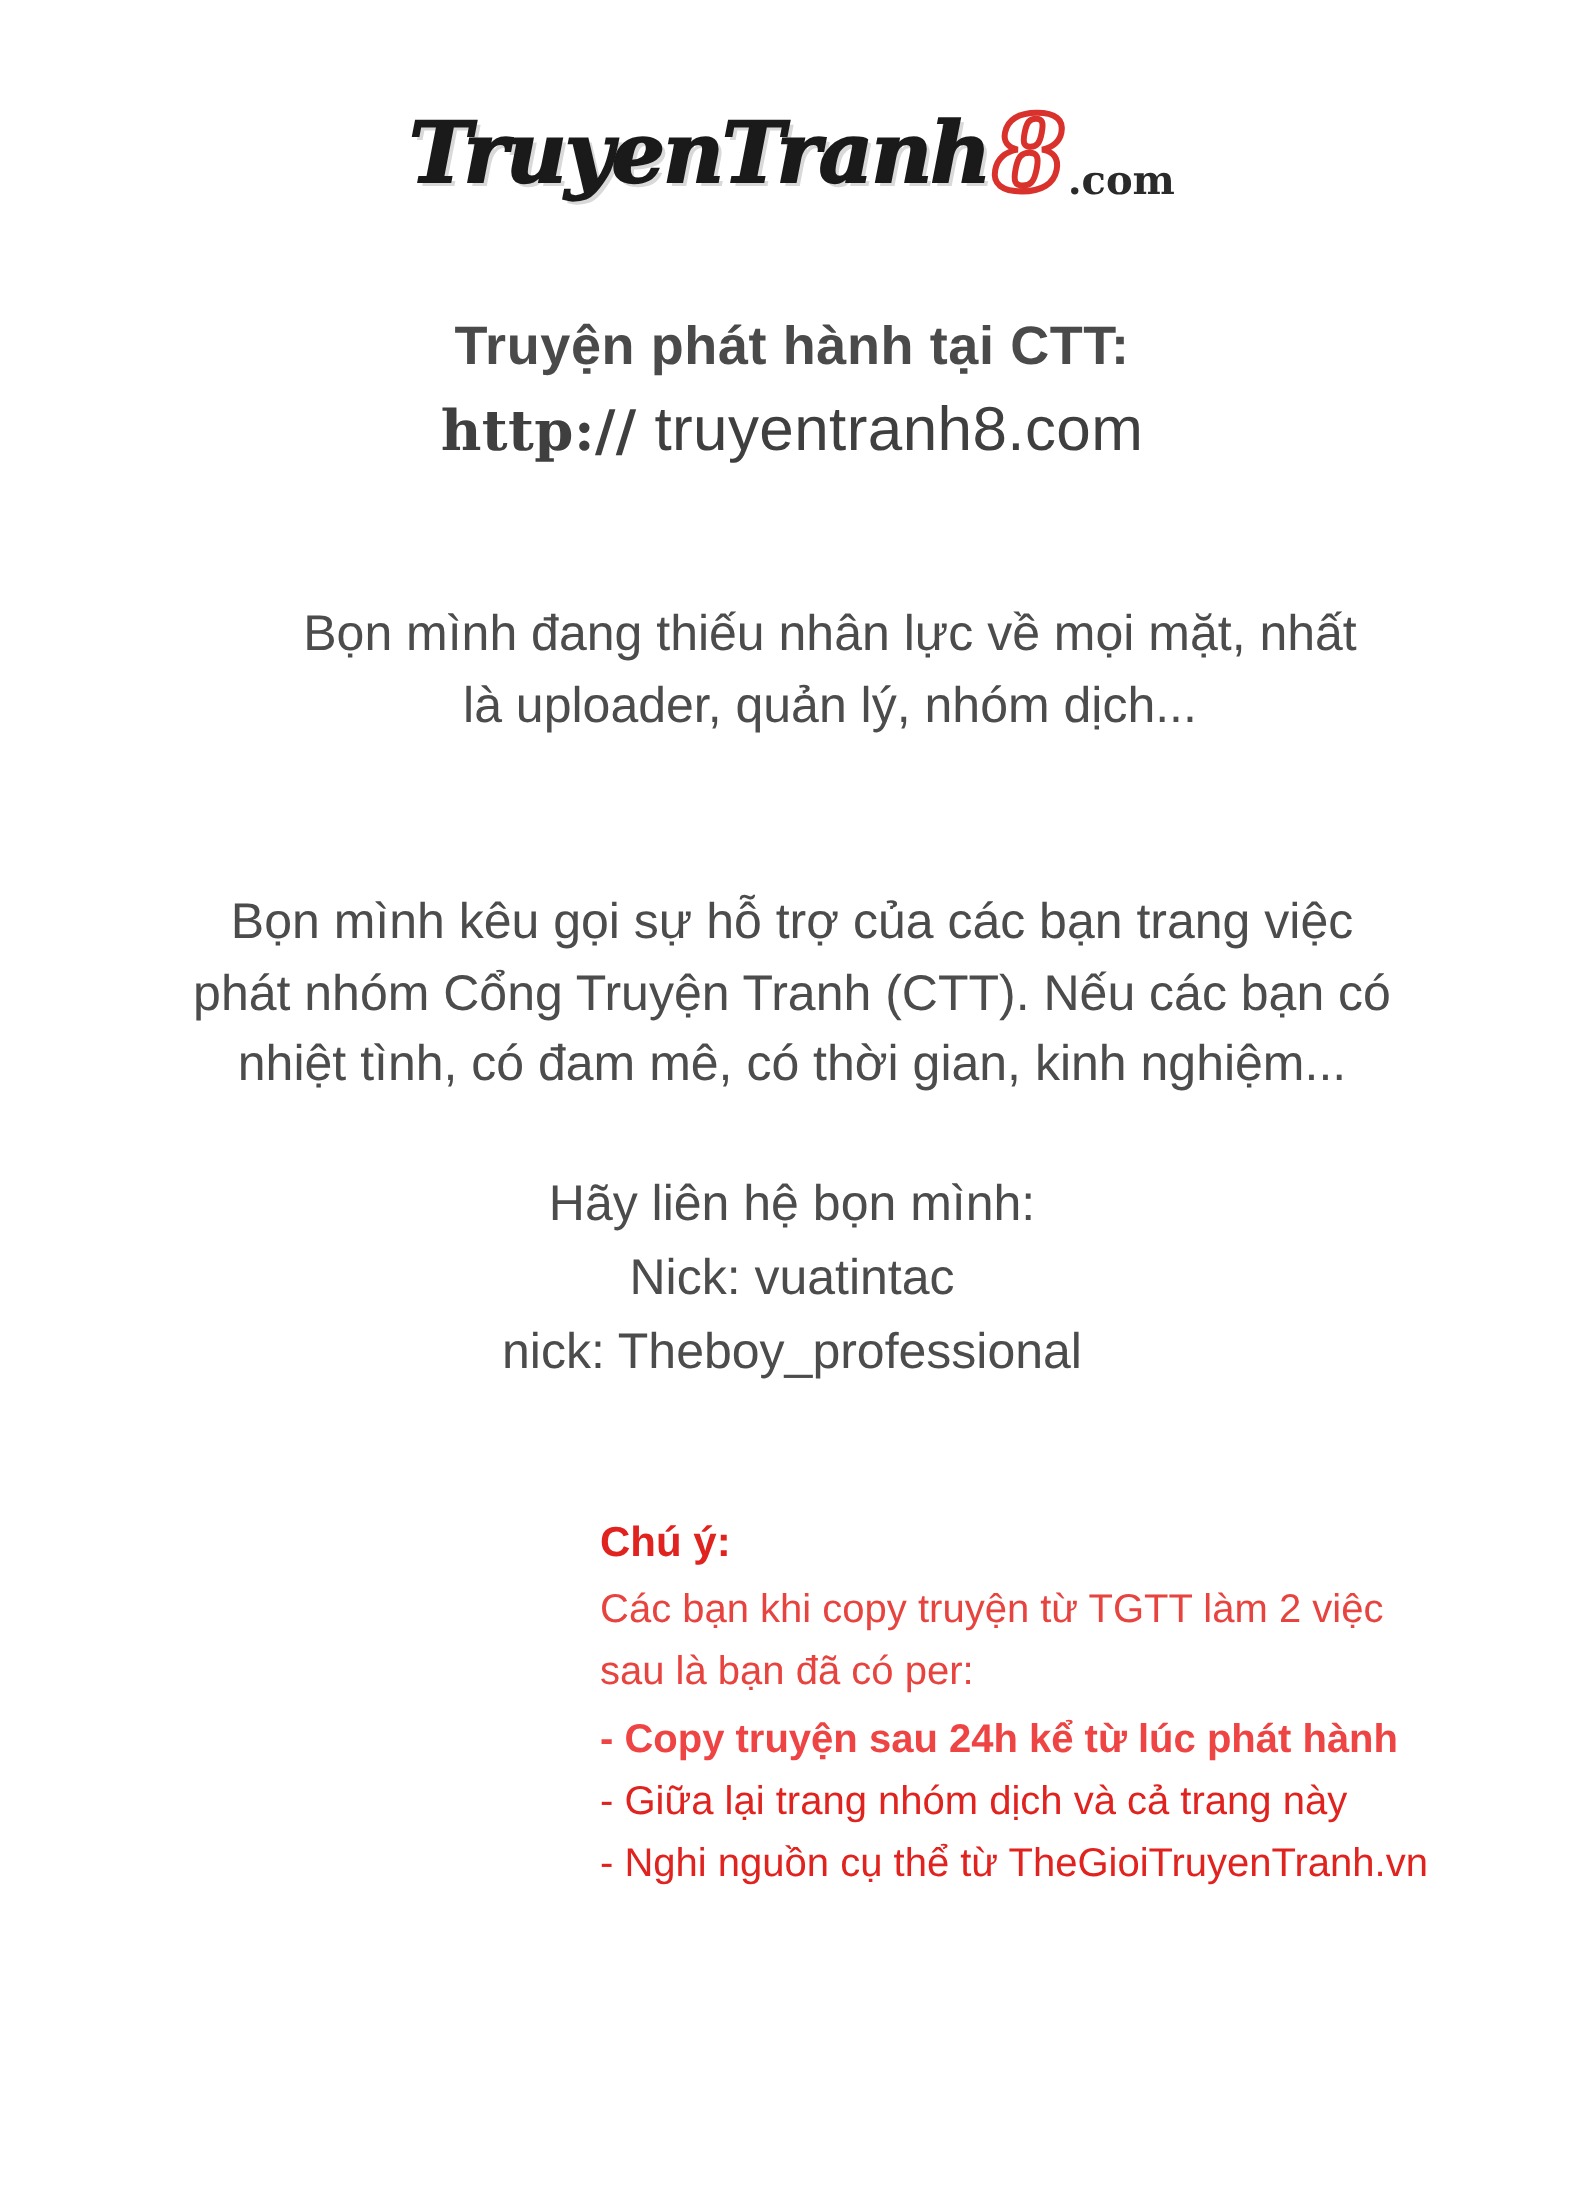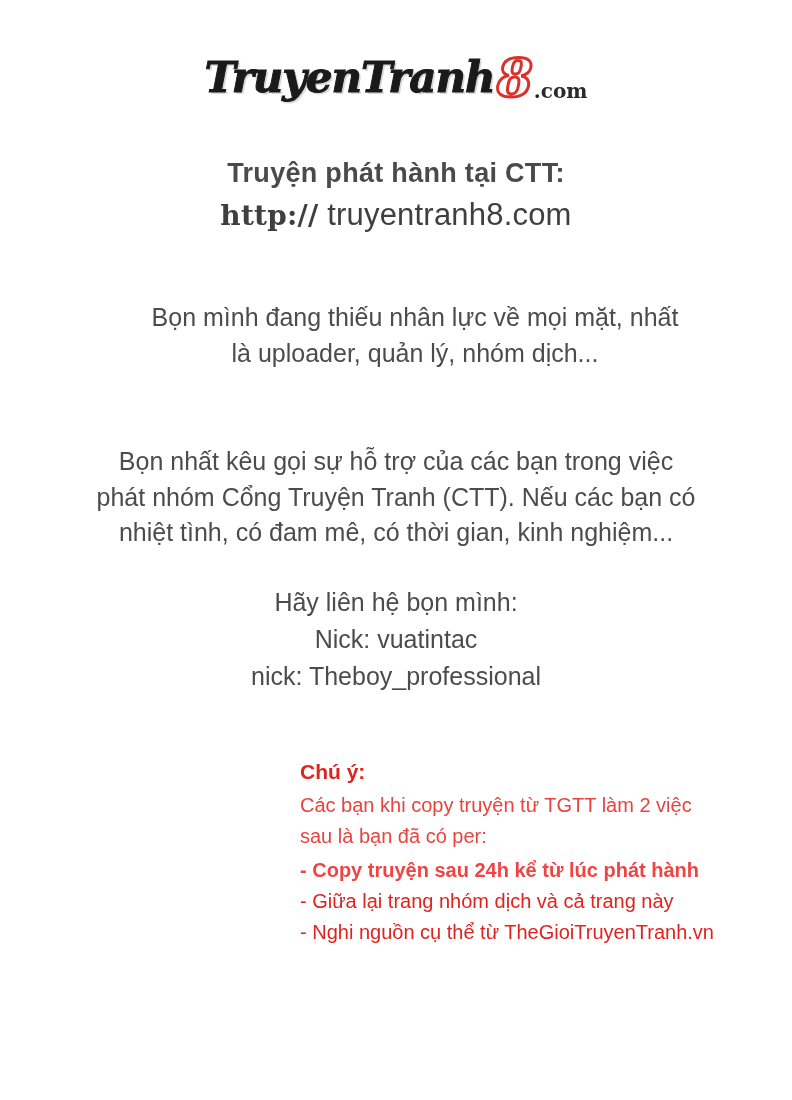--- a/index.html
+++ b/index.html
@@ -167,21 +167,21 @@
     <span class="line l1">Truyện phát hành tại CTT:</span>
     <span class="line l2"><span class="proto">http://</span> <span>truyentranh8.com</span></span>
   </div>
 
   <div class="block para1">
     <span class="line">Bọn mình đang thiếu nhân lực về mọi mặt, nhất</span>
     <span class="line">là uploader, quản lý, nhóm dịch...</span>
   </div>
 
   <div class="block para2">
-    <span class="line">Bọn nhất kêu gọi sự hỗ trợ của các bạn trong việc</span>
+    <span class="line">Bọn mình kêu gọi sự hỗ trợ của các bạn trang việc</span>
     <span class="line">phát nhóm Cổng Truyện Tranh (CTT). Nếu các bạn có</span>
     <span class="line">nhiệt tình, có đam mê, có thời gian, kinh nghiệm...</span>
   </div>
 
   <div class="block contact">
     <span class="line">Hãy liên hệ bọn mình:</span>
     <span class="line">Nick: vuatintac</span>
     <span class="line">nick: Theboy_professional</span>
   </div>
 

